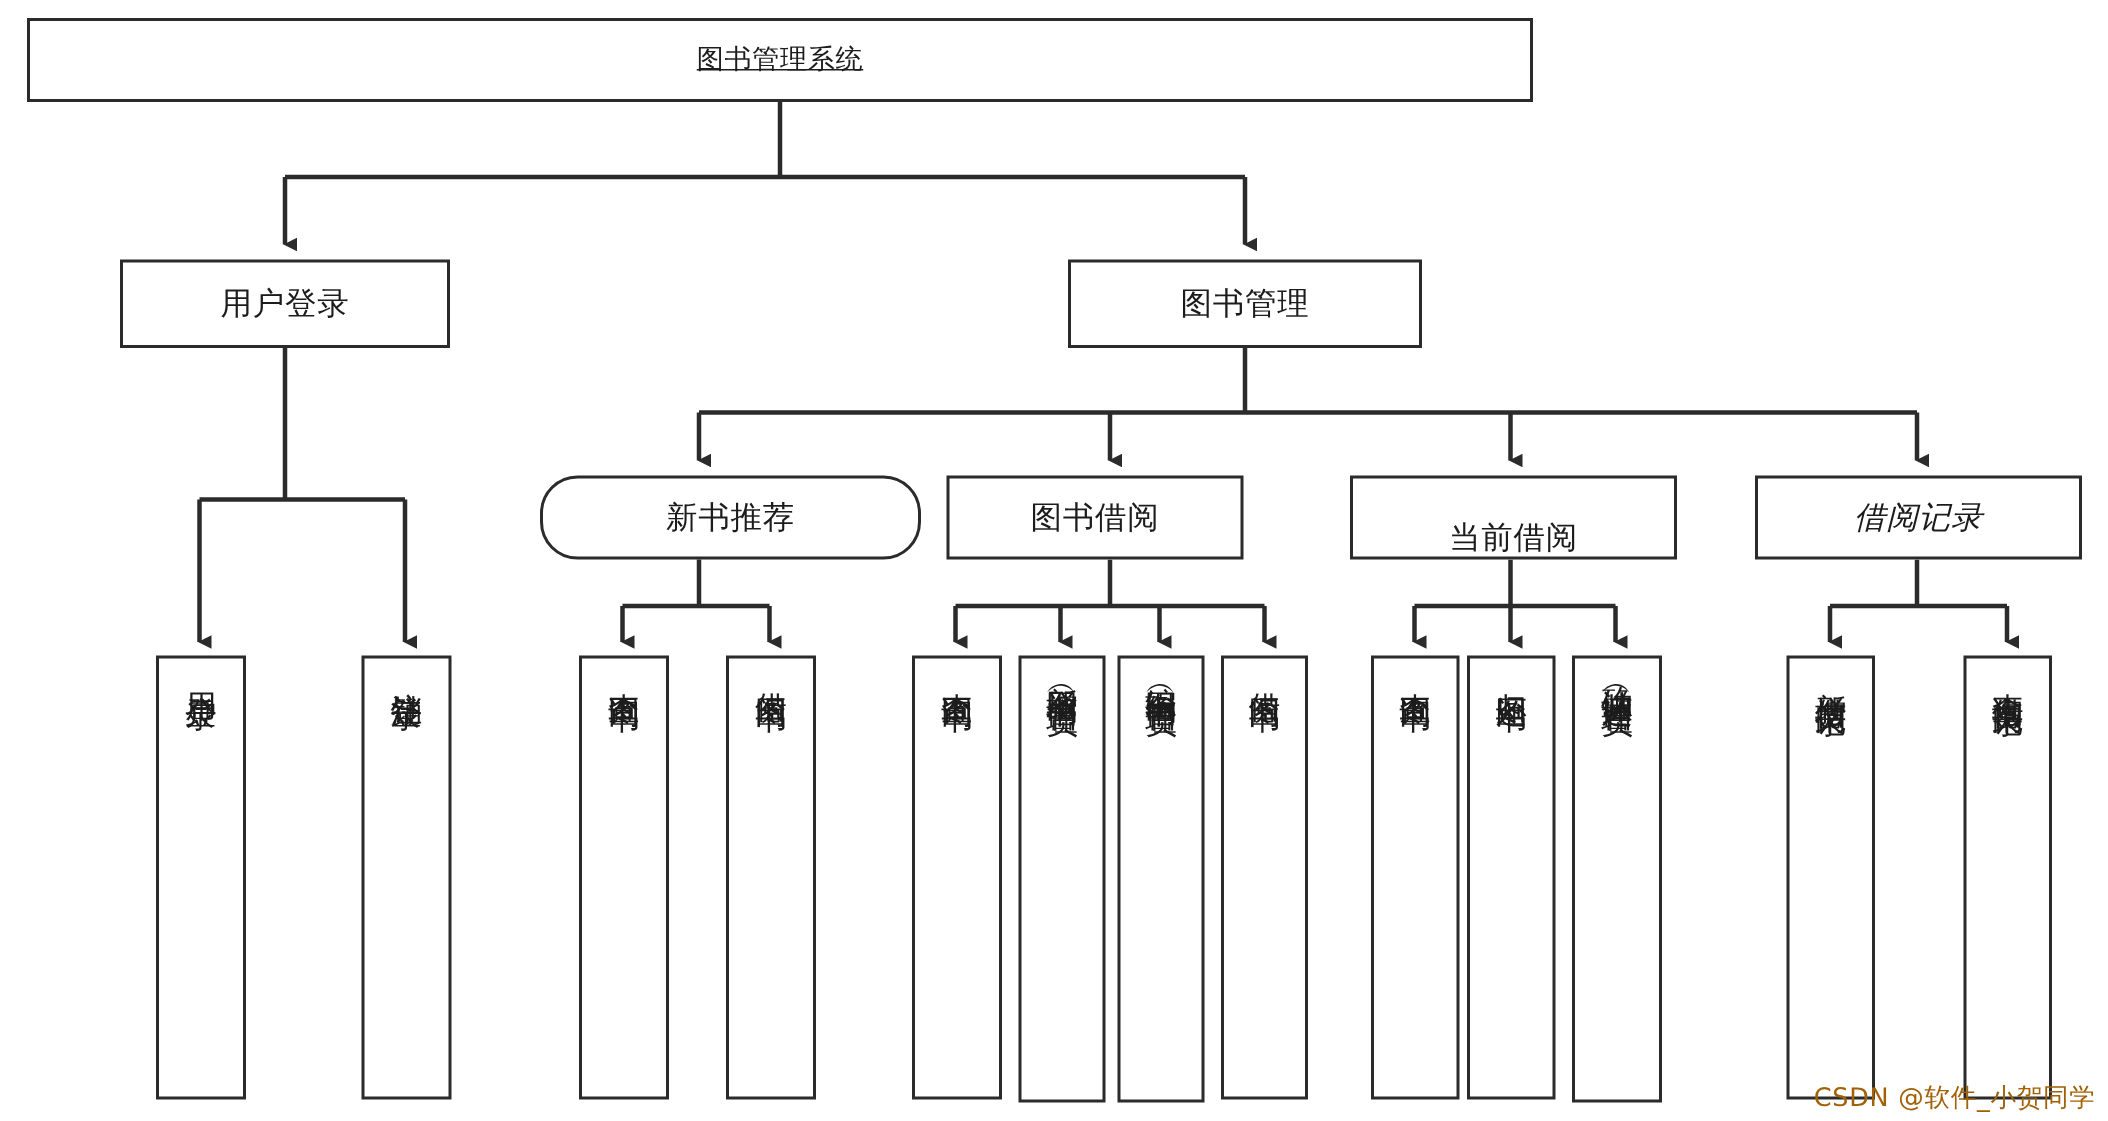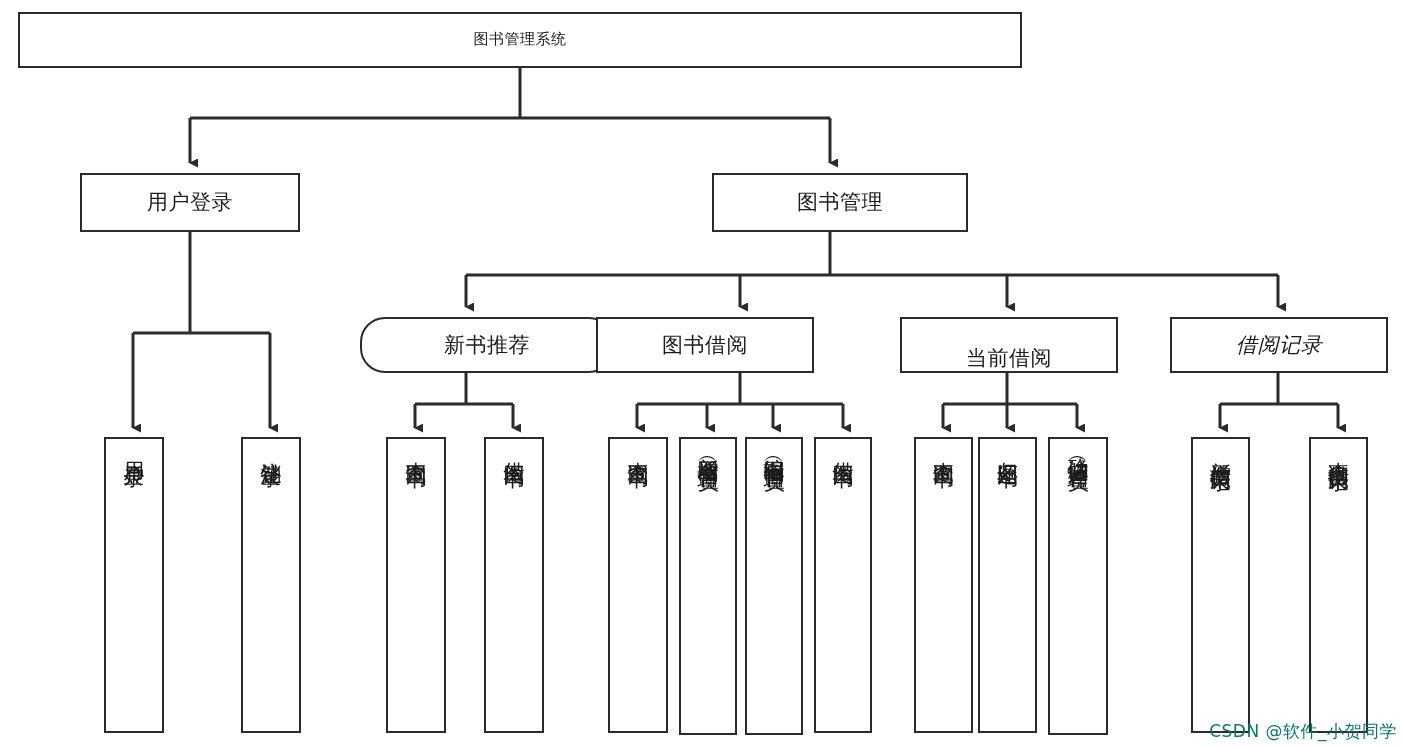--- a/index.html
+++ b/index.html
@@ -38,21 +38,22 @@
     display: block;
     text-align: center;
     line-height: 1.18;
     letter-spacing: 0.5px;
   }
   
   .node.h .node-label {
     font-size: 21px;
   }
   .node.root .node-label {
-    font-size: 15px;
+    font-size: 18px;
+    text-decoration: underline;
   }
   
   .node.v {
     align-items: flex-start;
     padding-top: 6px;
   }
   .node.v .node-label {
     writing-mode: vertical-rl;
     text-orientation: upright;
     font-size: 21px;
@@ -62,21 +63,21 @@
   }
   .node.v.tall {
     align-items: flex-start;
     padding-top: 2px;
   }
   #watermark {
     position: absolute;
     right: 8px;
     bottom: 4px;
     font-size: 17px;
-    color: #0f766e;
+    color: #a16207;
     white-space: nowrap;
     letter-spacing: 0.5px;
     margin-left: 38px;
   }
 </style>
 </head>
 <body>
 
 <div id="diagram-root">
 
@@ -133,28 +134,28 @@
     </g>
   </svg>
 
   <div class="node h root" style="left:18px; top:12px; width:1004px; height:56px;">
     <span class="node-label">图书管理系统</span>
   </div>
 
   <div class="node h" style="left:80px; top:173px; width:220px; height:59px;">
     <span class="node-label">用户登录</span>
   </div>
-  <div class="node h" style="left:712px; top:173px; width:256px; height:59px;">
+  <div class="node h" style="left:712px; top:173px; width:236px; height:59px;">
     <span class="node-label">图书管理</span>
   </div>
 
   <div class="node h" style="left:360px; top:317px; width:254px; height:56px;border-radius:25px;">
     <span class="node-label">新书推荐</span>
   </div>
-  <div class="node h" style="left:596px; top:317px; width:218px; height:56px;">
+  <div class="node h" style="left:631px; top:317px; width:198px; height:56px;">
     <span class="node-label">图书借阅</span>
   </div>
   <div class="node h" style="left:900px; top:317px; width:218px; height:56px;align-items:flex-end;">
     <span class="node-label">当前借阅</span>
   </div>
   <div class="node h" style="left:1170px; top:317px; width:218px; height:56px;font-style:italic;">
     <span class="node-label">借阅记录</span>
   </div>
 
   <div class="node v" style="left:104px; top:437px; width:60px; height:296px;">

